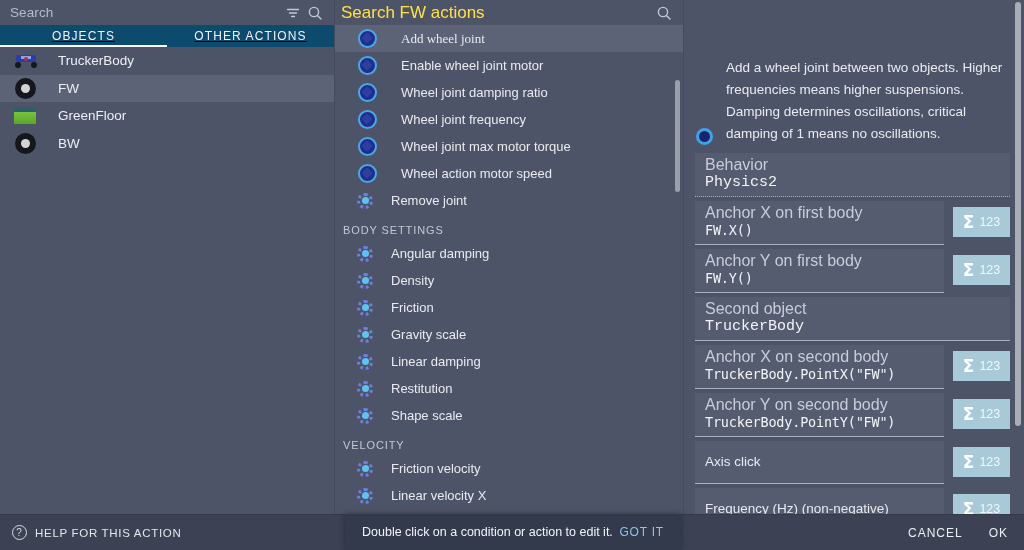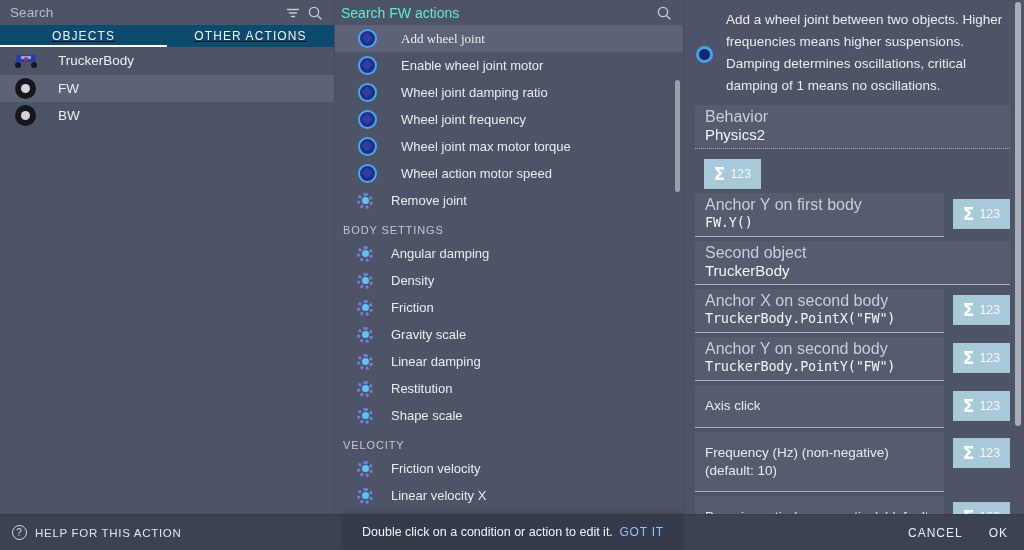--- a/index.html
+++ b/index.html
@@ -120,21 +120,21 @@
     display: flex; flex-direction: column;
     position: relative;
     border-left: 1px solid #454b5e;
   }
   .mid-search {
     height: 25px;
     display: flex; align-items: center;
     padding: 0 8px 0 6px;
   }
   .mid-search .ph {
-    flex: 1; color: #5eead4; font-size: 14px;
+    flex: 1; color: #fde047; font-size: 17px;
   }
   .act-list {
     flex: 1; overflow: hidden; position: relative;
   }
   .act-row {
     height: 27px;
     display: flex; align-items: center;
     padding-left: 20px;
   }
   .act-row.sel { background: #5d6377; font-family: Liberation Serif, serif; }
@@ -188,22 +188,23 @@
   
   .right-panel {
     width: 341px; height: 550px;
     background: #4e5467;
     position: relative;
     padding: 7px 14px 0 11px;
     overflow: hidden;
     border-left: 1px solid #454b5e;
   }
   .desc {
-    display: flex; align-items: center;
+    display: flex; align-items: flex-end;
     padding: 2px 6px 8px 0;
+    margin-top: 48px;
   }
   .desc .bullet {
     width: 17px; height: 17px; border-radius: 50%;
     background: #15256e;
     border: 3px solid #3fa3e8;
     flex-shrink: 0;
     margin: 2px 13px 0 1px;
   }
   .desc .txt {
     color: #e9ebf1; font-size: 13.5px; line-height: 22px;
@@ -219,21 +220,21 @@
     padding: 5px 8px 4px 10px;
     border-bottom: 1.5px solid #aab0bd;
     min-height: 43px;
   }
   .field.dotted .inner { border-bottom: 1.5px dotted #aab0bd; }
   .field .flabel {
     color: #c9cdd8; font-size: 16px; line-height: 14px;
     margin-bottom: 1px;
   }
   .field .fvalue {
-    color: #f2f4f8; font-size: 15px; line-height: 19px;
+    color: #f2f4f8; font-size: 15px; line-height: 19px; font-family: Liberation Mono, monospace;
   }
   .field .fvalue.mono {
     font-family: "DejaVu Sans Mono", monospace;
     font-size: 13.5px; letter-spacing: -.2px;
   }
   .field.plain .inner { padding-top: 12px; padding-bottom: 11px; }
   .field.plain .flabel {
     color: #e7eaf0; font-size: 13.5px; line-height: 18px; margin: 0;
   }
   .field.hasbtn { width: 259px; }
@@ -348,20 +349,26 @@
       <div class="obj-row sel">
         <span class="obj-thumb">
           <span class="wheel-thumb">
               <i></i>
             </span>
         </span>
         <span class="obj-label">FW</span>
       </div>
       <div class="obj-row">
         <span class="obj-thumb">
+          <span class="floor-thumb"></span>
+        </span>
+        <span class="obj-label">GreenFloor</span>
+      </div>
+      <div class="obj-row">
+        <span class="obj-thumb">
           <span class="wheel-thumb">
               <i></i>
             </span>
         </span>
         <span class="obj-label">BW</span>
       </div>
     </div>
   </div>
 
   <div class="mid-panel">
@@ -515,20 +522,26 @@
     <div id="fields-host">
         <div class="fieldrow">
           <div class="field dotted" style="width: 100%;">
             <div class="inner">
               <div class="flabel">Behavior</div>
               <div class="fvalue">Physics2</div>
             </div>
           </div>
         </div>
         <div class="fieldrow">
+          <div class="field hasbtn">
+            <div class="inner">
+              <div class="flabel">Anchor X on first body</div>
+              <div class="fvalue mono">FW.X()</div>
+            </div>
+          </div>
           <div class="sigma-btn">
             <span class="sg">Σ</span>
             <span class="num">123</span>
           </div>
         </div>
         <div class="fieldrow">
           <div class="field hasbtn">
             <div class="inner">
               <div class="flabel">Anchor Y on first body</div>
               <div class="fvalue mono">FW.Y()</div>

